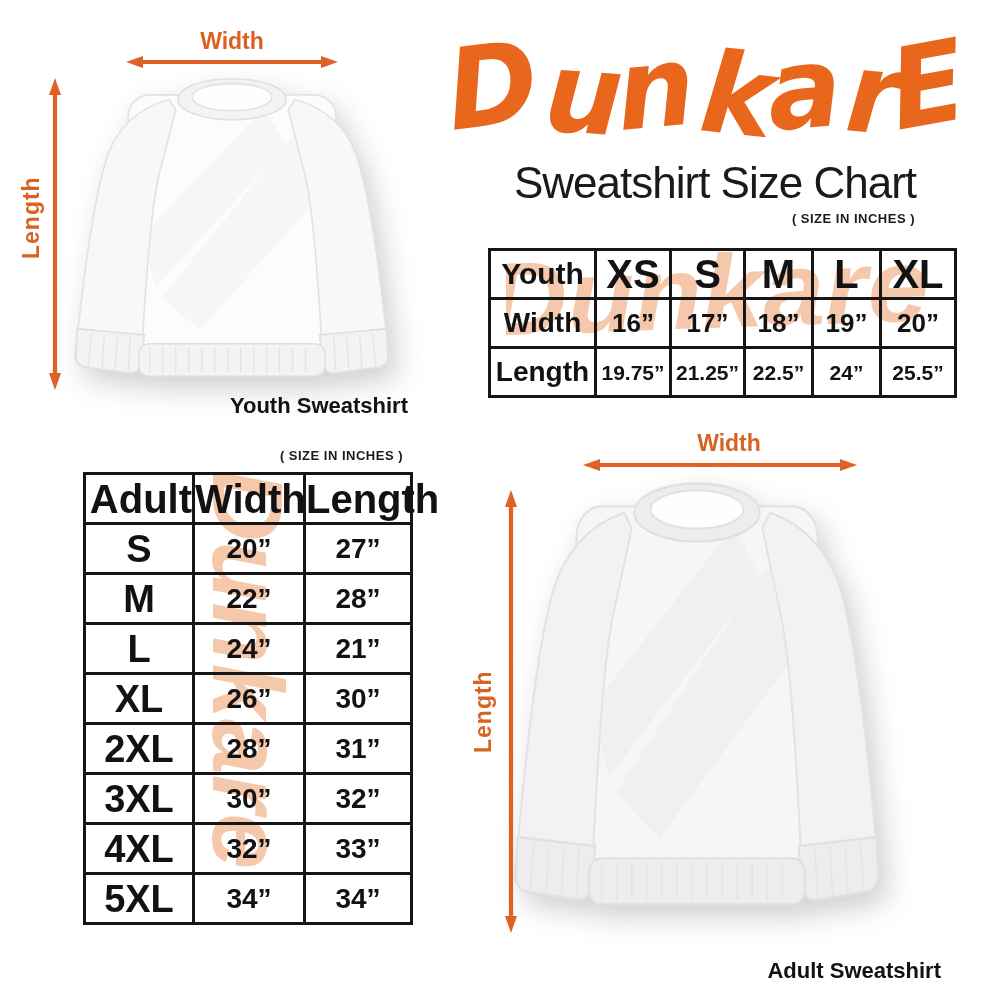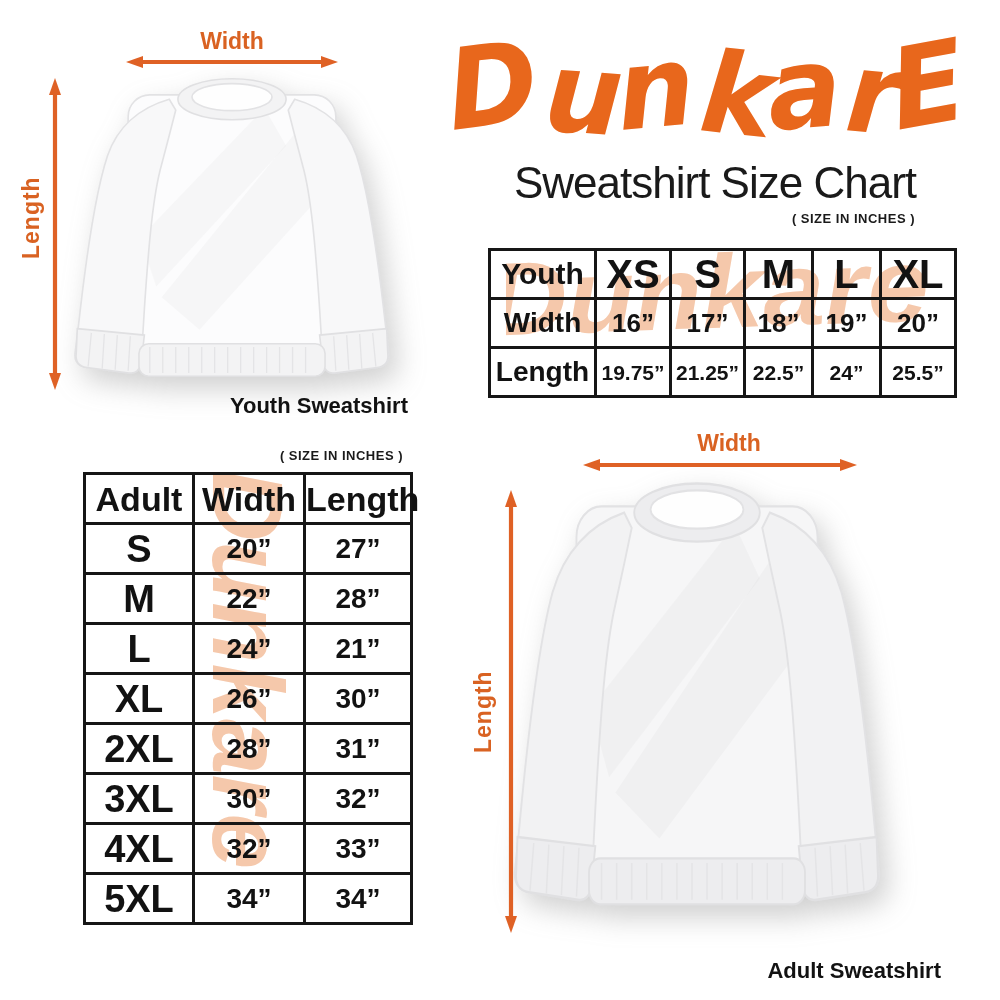--- a/index.html
+++ b/index.html
@@ -39,21 +39,21 @@
         padding:0;line-height:1;color:#121212;background:transparent;font-weight:bold;}
   .youth-table{left:488px;top:248px;width:416px;border-radius:23px;}
   .youth-table tr{height:49px;}
   .youth-table .hdr-first{font-size:30px;}
   .youth-table .hdr-size{font-size:40px;margin-top:48px;}
   .youth-table .row-label{font-size:28px;}
   .youth-table td{font-size:26px;}
   .youth-table .r-length td{font-size:21px;}
   .adult-table{left:83px;top:472px;width:329px;}
   .adult-table tr{height:50px;}
-  .adult-table th.hdr{font-size:34px;}
+  .adult-table th.hdr{font-size:40px;text-align:right;}
   .adult-table th.size-cell{font-size:38px;}
   .adult-table td{font-size:28px;}
 
   
   .shirt{position:absolute;filter:drop-shadow(8px 12px 14px rgba(110,110,110,0.32));}
   .shirt .body{fill:#FCFCFD;stroke:#E2E2E4;stroke-width:1.5;}
   .shirt .sleeve{fill:#F8F8F9;stroke:#E2E2E4;stroke-width:1.5;}
   .shirt .band{fill:#F3F3F4;stroke:#E0E0E2;stroke-width:1.5;}
   .shirt .rib{stroke:#E4E4E6;stroke-width:1.2;fill:none;}
   .shirt .collar-in{fill:#FEFEFE;stroke:#E2E2E4;stroke-width:1.5;}

